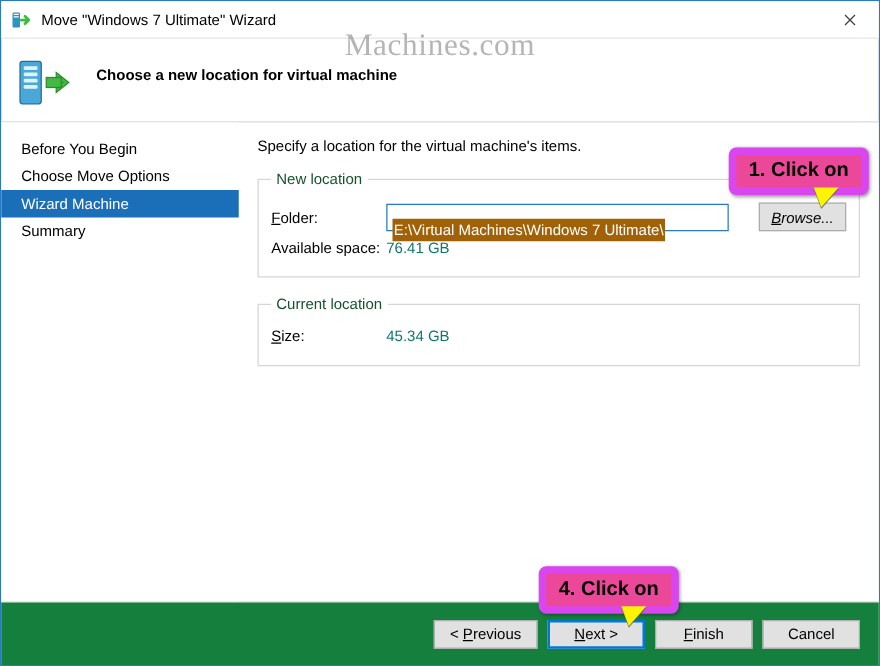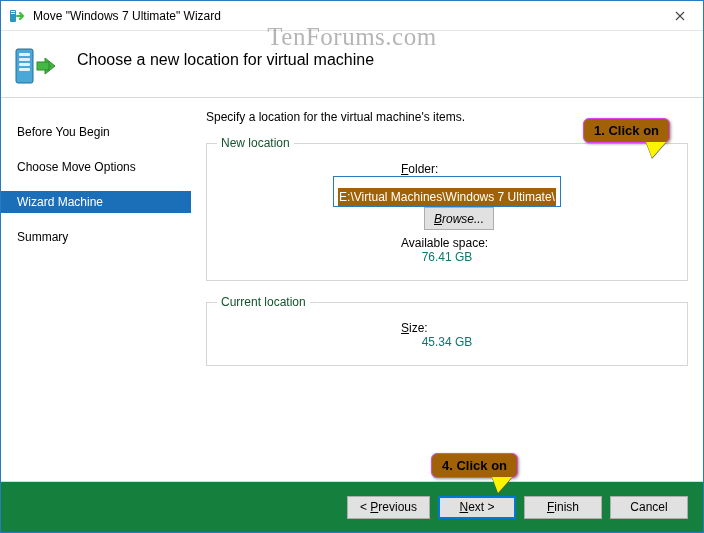--- a/index.html
+++ b/index.html
@@ -46,22 +46,22 @@
   }
   
   .header {
     height: 66px;
     padding: 10px 12px 8px 12px;
     display: flex;
     align-items: center;
     gap: 16px;
   }
   .header-title {
-    font-size: 16px;
-    font-weight: normal;
+    font-size: 12px;
+    font-weight: bold;
     color: #000;
     margin-top: -10px;
   }
   .header-icon { width: 48px; height: 42px; }
 
   
   .body {
     flex: 1;
     display: flex;
     border-top: 1px solid #d9d9d9;
@@ -72,41 +72,40 @@
   .sidebar {
     width: 190px;
     padding: 10px 0;
     background: #fff;
   }
   .sidebar-item {
     padding: 4px 16px;
     font-size: 12px;
     color: #000;
     cursor: default;
-    margin-top: 13px;
   }
   .sidebar-item.active {
     background: #1a6fb8;
     color: #fff;
   }
   .content {
     flex: 1;
     padding: 12px 15px 12px 15px;
   }
   .instr { margin-bottom: 12px; }
 
   fieldset.group {
     border: 1px solid #d6d6d6;
     margin: 0 0 14px 0;
     padding: 6px 10px 10px 10px;
     font-size: 12px;
   }
   fieldset.group legend { padding: 0 4px; color: #14532d; }
 
-  .row { display: flex; align-items: center; margin: 6px 0; flex-direction: column; }
+  .row { display: flex; align-items: center; margin: 6px 0; }
   .lbl { width: 92px; }
   .lbl .ul { text-decoration: underline; }
 
   .folder-input {
     flex: 1;
     height: 22px;
     border: 1px solid #2a7abf;
     padding: 0 4px;
     font-family: inherit;
     font-size: 12px;
@@ -147,25 +146,25 @@
     align-items: center;
     justify-content: flex-end;
     gap: 8px;
     padding: 0 15px;
     background: #15803d;
   }
 
   
   .callout {
     position: absolute;
-    background: #a16207;
-    border: 1px solid #d946ef;
+    background: #ec4899;
+    border: 6px solid #d946ef;
     border-radius: 6px;
     padding: 4px 10px;
-    font-size: 13px;
+    font-size: 16px;
     font-weight: bold;
     color: #000;
     box-shadow: 1px 1px 3px rgba(0,0,0,0.4);
     z-index: 50;
   }
   .callout .tail {
     position: absolute;
     width: 0; height: 0;
   }
   .callout.c1 { top: 117px; left: 582px; }
@@ -271,21 +270,21 @@
     </div>
   </div>
 
   <div class="footer">
     <button class="btn">&lt; <span class="ul">P</span>revious</button>
     <button class="btn default"><span class="ul">N</span>ext &gt;</button>
     <button class="btn"><span class="ul">F</span>inish</button>
     <button class="btn">Cancel</button>
   </div>
 
-  <div class="watermark">TenForums.com</div>
+  <div class="watermark">Machines.com</div>
 
   <div class="callout c1">
     <span>1. Click on</span>
     <div class="tail"></div>
   </div>
   <div class="callout c4">
     <span>4. Click on</span>
     <div class="tail"></div>
   </div>
 

